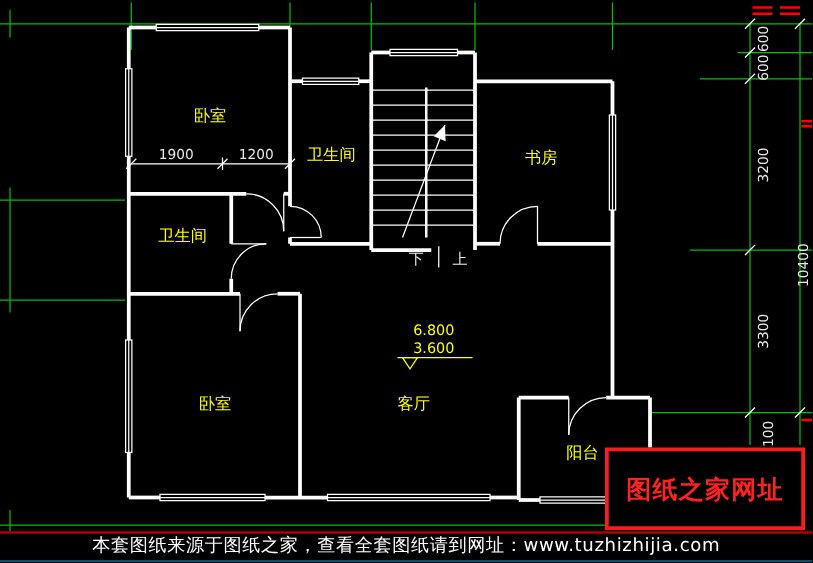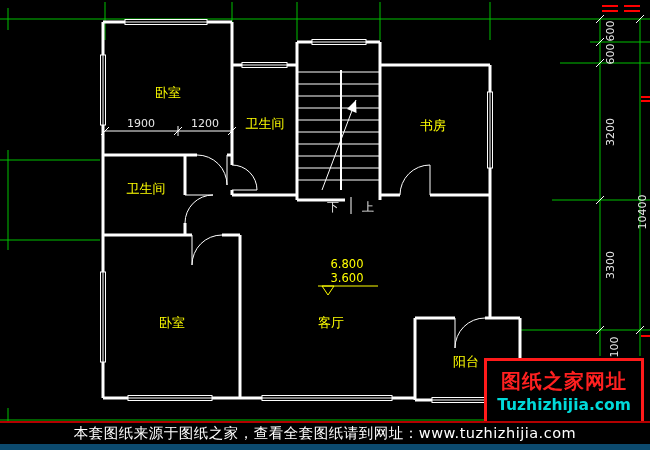--- a/index.html
+++ b/index.html
@@ -8,21 +8,21 @@
     overflow:hidden; font-family:"DejaVu Sans", sans-serif;
   }
   svg { position:absolute; left:0; top:0; }
   svg text { font-family:"DejaVu Sans", sans-serif; }
   .room-label  { fill:#ffff00; font-size:13px; text-anchor:middle; }
   .dim-label   { fill:#e8e8e8; font-size:11px; text-anchor:middle; }
   .stair-label { fill:#e8e8e8; font-size:12px; text-anchor:middle; }
   .elev-label  { fill:#ffff00; font-size:11.5px; text-anchor:middle; }
   .banner {
     position:absolute; left:0; right:0; bottom:0; height:21px;
-    background:#000; border-top:2px solid #b30000; border-bottom:6px solid #0c4a6e;
+    background:#000; border-top:2px solid #b30000; border-bottom:2px solid #0c4a6e;
     color:#ffffff; font-size:14.5px; line-height:21px; text-align:center;
     letter-spacing:0.5px; white-space:nowrap;
   }
   .logo-box {
     position:absolute; left:484px; top:358px; width:154px; height:60px;
     border:3px solid #ff1a1a; background:#000;
     display:flex; flex-direction:column; align-items:center; justify-content:center; gap:1px;
   }
   .logo-title { color:#ff2020; font-size:20px; font-weight:bold; letter-spacing:1px; }
   .logo-url   { color:#00d9d9; font-size:15.5px; font-weight:bold; }
@@ -203,19 +203,18 @@
       <text class="dim-label" x="614" y="54" transform="rotate(-90 614 54)">600</text>
       <text class="dim-label" x="614" y="132" transform="rotate(-90 614 132)">3200</text>
       <text class="dim-label" x="614" y="265" transform="rotate(-90 614 265)">3300</text>
       <text class="dim-label" x="618" y="347" transform="rotate(-90 618 347)">100</text>
       <text class="dim-label" x="646" y="212" transform="rotate(-90 646 212)">10400</text>
     </g>
   </svg>
 
   <div class="logo-box">
     <div class="logo-title">图纸之家网址</div>
-    <div class="logo-url">Tuzhizhijia.com</div>
   </div>
 
   <div class="banner">
     <span>本套图纸来源于图纸之家，查看全套图纸请到网址：www.tuzhizhijia.com</span>
   </div>
 </div>
 
 </body></html>

